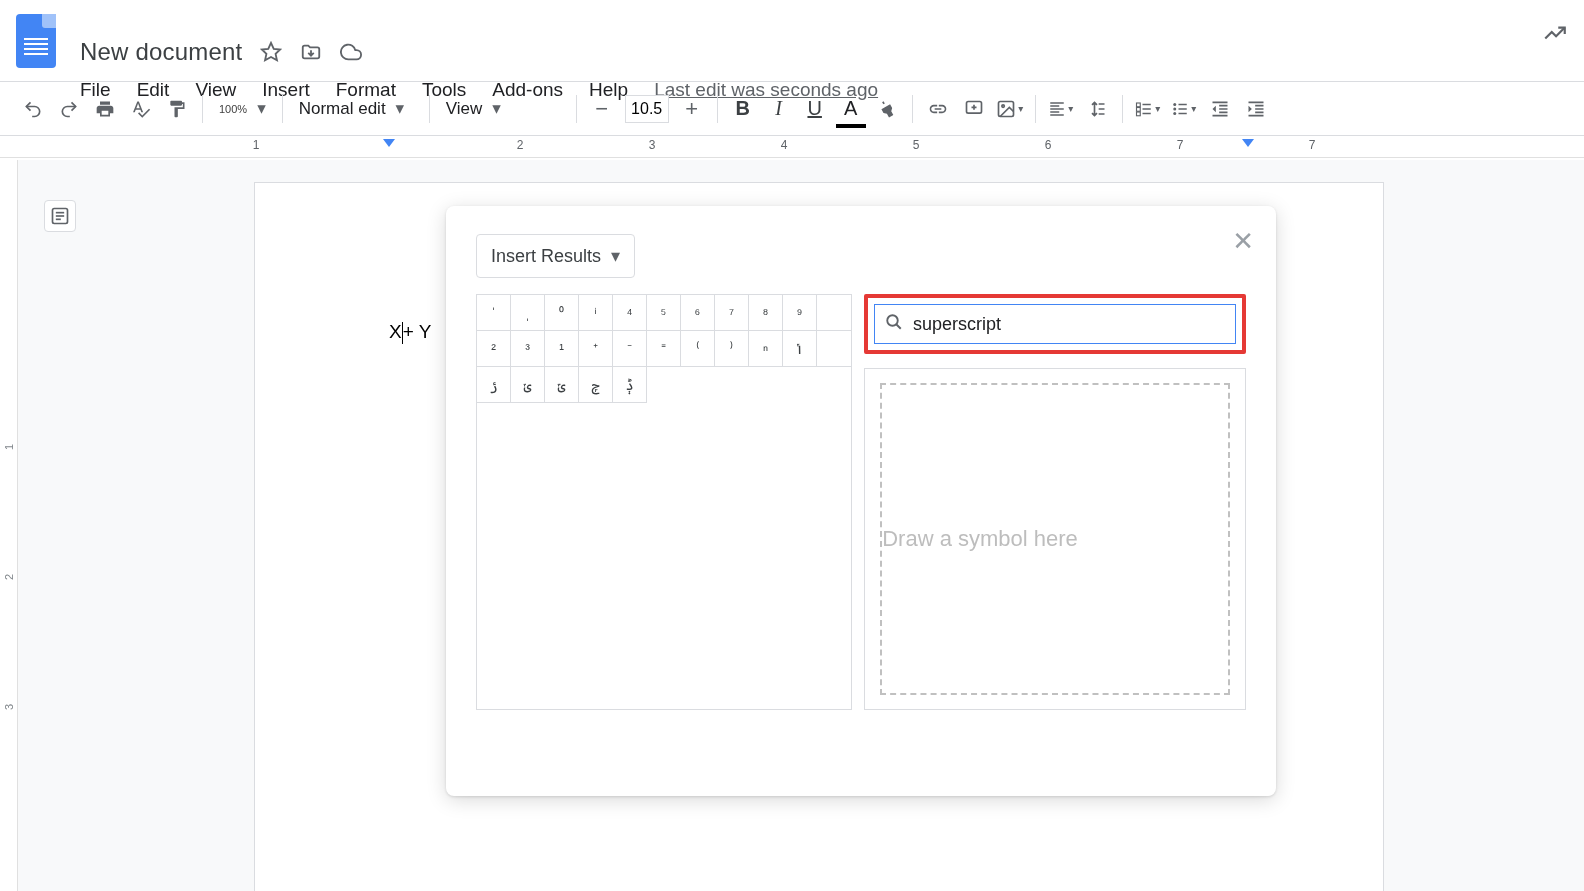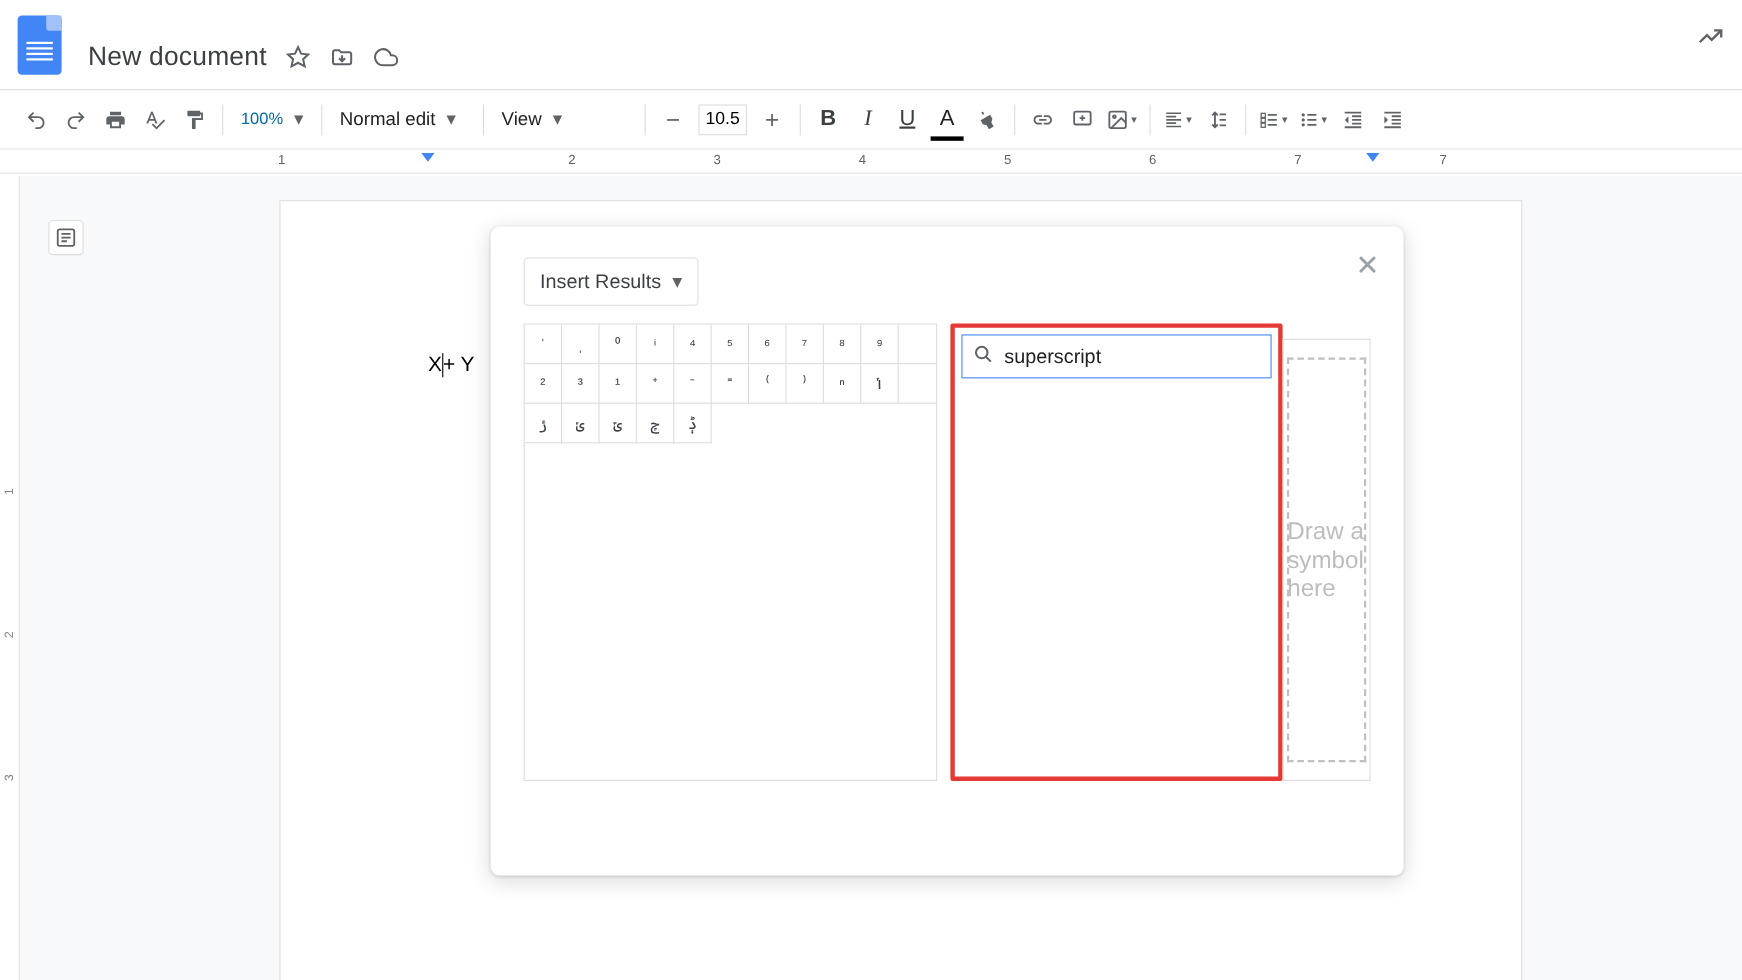--- a/index.html
+++ b/index.html
@@ -19,21 +19,21 @@
   .last-edit { color: #5f6368; text-decoration: underline; font-size: 19px; }
   .header-right { display: flex; align-items: center; margin-top: 12px; }
   .explore-icon svg { color: #5f6368; }
   
   
   .toolbar { height: 54px; display: flex; align-items: center; padding: 0 16px; gap: 2px; border-bottom: 1px solid #dadce0; }
   .tb-btn { min-width: 34px; height: 34px; display: inline-flex; align-items: center; justify-content: center; color: #5f6368; cursor: pointer; border-radius: 4px; }
   .tb-sep { width: 1px; height: 28px; background: #dadce0; margin: 0 6px; }
   .tb-select { display: inline-flex; align-items: center; height: 34px; padding: 0 8px; color: #202124; cursor: pointer; font-size: 17px; }
   .tb-select .chev { margin-left: 10px; color: #5f6368; }
-  .zoom-val { font-size: 15px; color: #0369a1; }
+  .zoom-val { font-size: 11px; color: #404040; }
   .font-size-box { display: inline-flex; align-items: center; }
   .fsize-input { width: 44px; height: 28px; text-align: center; border: 1px solid #dadce0; font-size: 16px; margin: 0 6px; }
   .btn-bold { font-weight: 700; font-size: 20px; color: #3c4043; }
   .btn-italic { font-style: italic; font-family: Georgia, serif; font-size: 20px; color: #3c4043; }
   .btn-under { text-decoration: underline; font-size: 20px; color: #3c4043; }
   .text-color { position: relative; font-size: 20px; color: #202124; }
   .text-color::after { content: ""; position: absolute; left: 2px; right: 2px; bottom: -2px; height: 4px; background: #000; }
   .highlight-icon svg { transform: rotate(-30deg); }
   
   
@@ -56,29 +56,29 @@
   .dialog-title { font-size: 31px; font-weight: 400; color: #3c4043; margin-bottom: 18px; font-family: Arial, sans-serif; }
   .dialog-close { position: absolute; top: 20px; right: 22px; font-size: 26px; color: #9aa0a6; cursor: pointer; }
   .category-dd { display: inline-flex; align-items: center; border: 1px solid #dadce0; border-radius: 4px; padding: 10px 14px; font-size: 18px; color: #3c4043; cursor: pointer; margin-bottom: 16px; }
   .category-dd .chev { margin-left: 10px; color: #5f6368; }
   
   .dialog-body { display: flex; gap: 12px; }
   .char-grid-wrap { width: 376px; height: 416px; border: 1px solid #dadce0; background: #fff; }
   .char-grid { display: flex; flex-wrap: wrap; }
   .char-cell { width: 34px; height: 36px; border-right: 1px solid #dadce0; border-bottom: 1px solid #dadce0; display: flex; align-items: center; justify-content: center; font-size: 14px; color: #3c4043; cursor: pointer; }
   
-  .right-pane { flex: 1; display: flex; flex-direction: row; }
+  .right-pane { flex: 1; display: flex; flex-direction: column; }
   .search-wrap { border: 4px solid #e53935; padding: 6px; border-radius: 2px; }
   .search-box { display: flex; align-items: center; border: 1px solid #4285f4; height: 40px; padding: 0 10px; }
   .search-box input { border: none; outline: none; flex: 1; font-size: 18px; color: #202124; margin-left: 10px; font-family: Arial, sans-serif; }
   .search-box input::after { content: ""; }
   .search-icon { color: #5f6368; }
   
   .draw-box { flex: 1; margin-top: 14px; border: 1px solid #dadce0; display: flex; align-items: center; justify-content: center; }
-  .draw-inner { width: 92%; height: 92%; border: 2px dashed #c0c0c0; display: flex; align-items: center; justify-content: flex-end; }
+  .draw-inner { width: 92%; height: 92%; border: 2px dashed #c0c0c0; display: flex; align-items: center; justify-content: flex-start; }
   .draw-text { color: #bdbdbd; font-size: 22px; }
 </style>
 </head>
 <body>
 
 <div class="header">
   <div class="docs-logo"></div>
   <div class="header-main">
     <div class="title-row">
       <span class="doc-title">New document</span>
@@ -91,20 +91,31 @@
         <svg width="22" height="22" viewBox="0 0 24 24" fill="none" stroke="currentColor" stroke-width="2">
             <path d="M3 7v10a2 2 0 0 0 2 2h14a2 2 0 0 0 2-2V9a2 2 0 0 0-2-2h-8l-2-2H5a2 2 0 0 0-2 2z"></path>
             <path d="M12 10v6m-3-3l3 3 3-3" fill="none"></path>
           </svg>
       </span>
       <span class="title-icon">
         <svg width="22" height="22" viewBox="0 0 24 24" fill="none" stroke="currentColor" stroke-width="2">
             <path d="M18 10h-1.26A8 8 0 1 0 9 20h9a5 5 0 0 0 0-10z"></path>
           </svg>
       </span>
+    </div>
+    <div class="menu-row">
+      <span class="menu-item">File</span>
+      <span class="menu-item">Edit</span>
+      <span class="menu-item">View</span>
+      <span class="menu-item">Insert</span>
+      <span class="menu-item">Format</span>
+      <span class="menu-item">Tools</span>
+      <span class="menu-item">Add-ons</span>
+      <span class="menu-item">Help</span>
+      <span class="last-edit">Last edit was seconds ago</span>
     </div>
   </div>
   <div class="header-right">
     <span class="explore-icon">
       <svg width="26" height="26" viewBox="0 0 24 24" fill="none" stroke="#5f6368" stroke-width="2">
           <polyline points="3 17 9 11 13 15 21 7"></polyline>
           <polyline points="15 7 21 7 21 13"></polyline>
         </svg>
     </span>
   </div>

